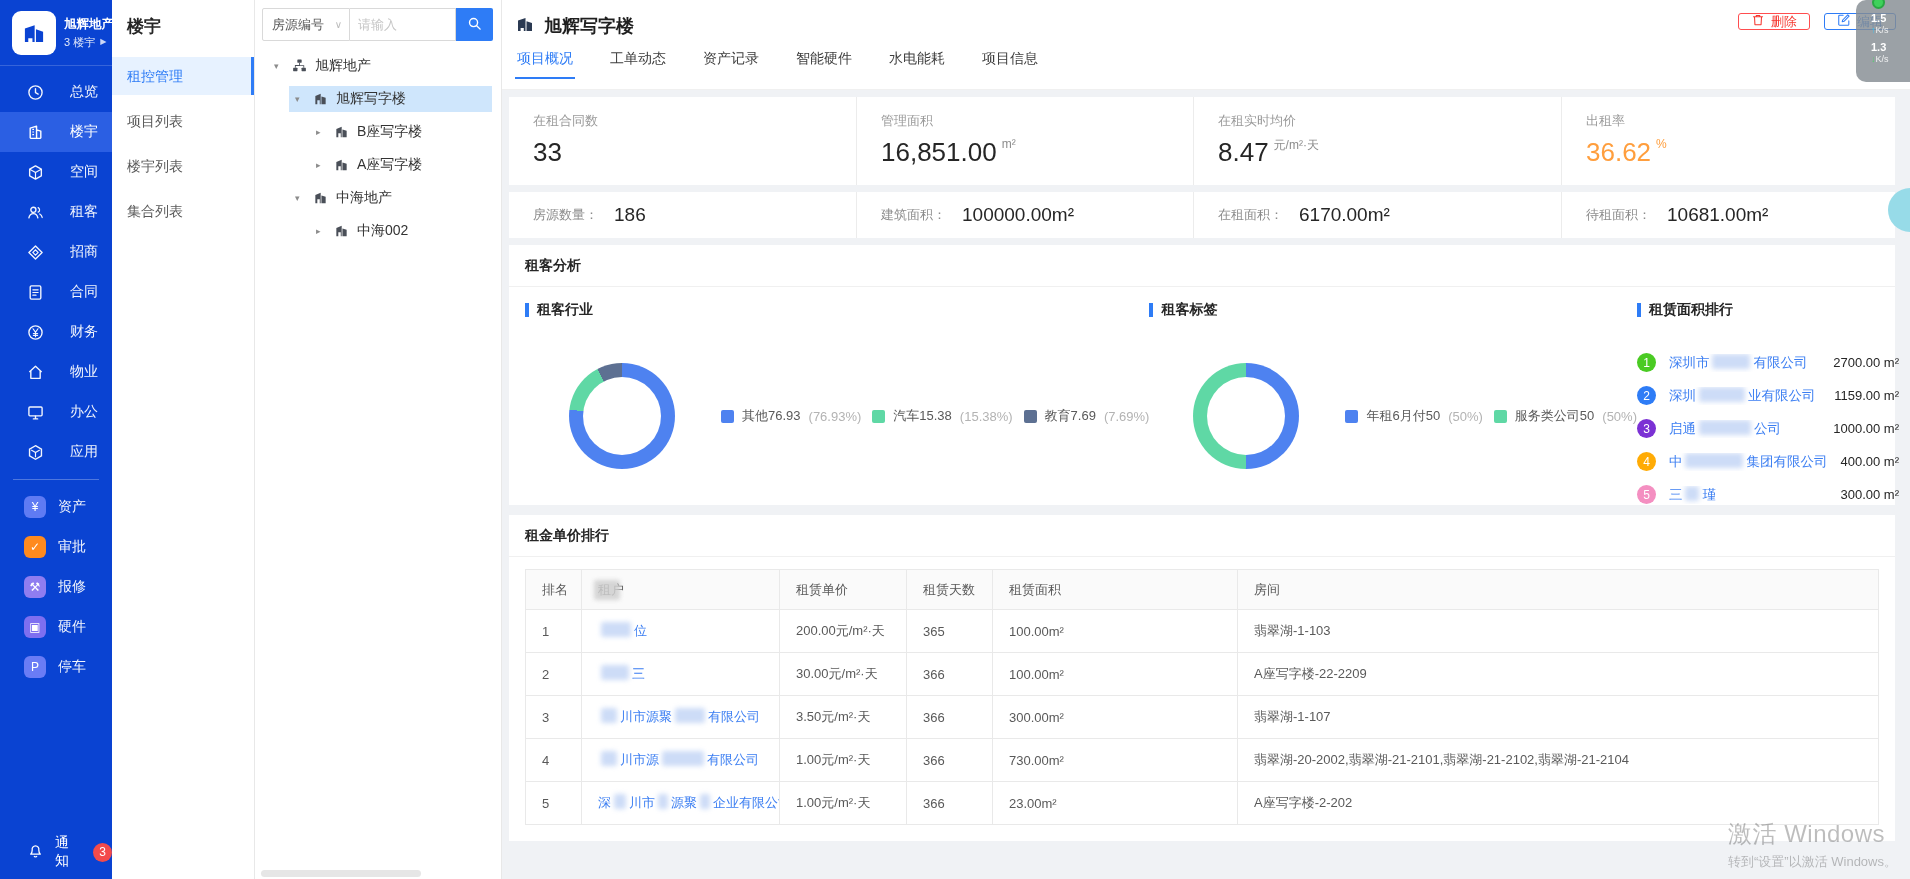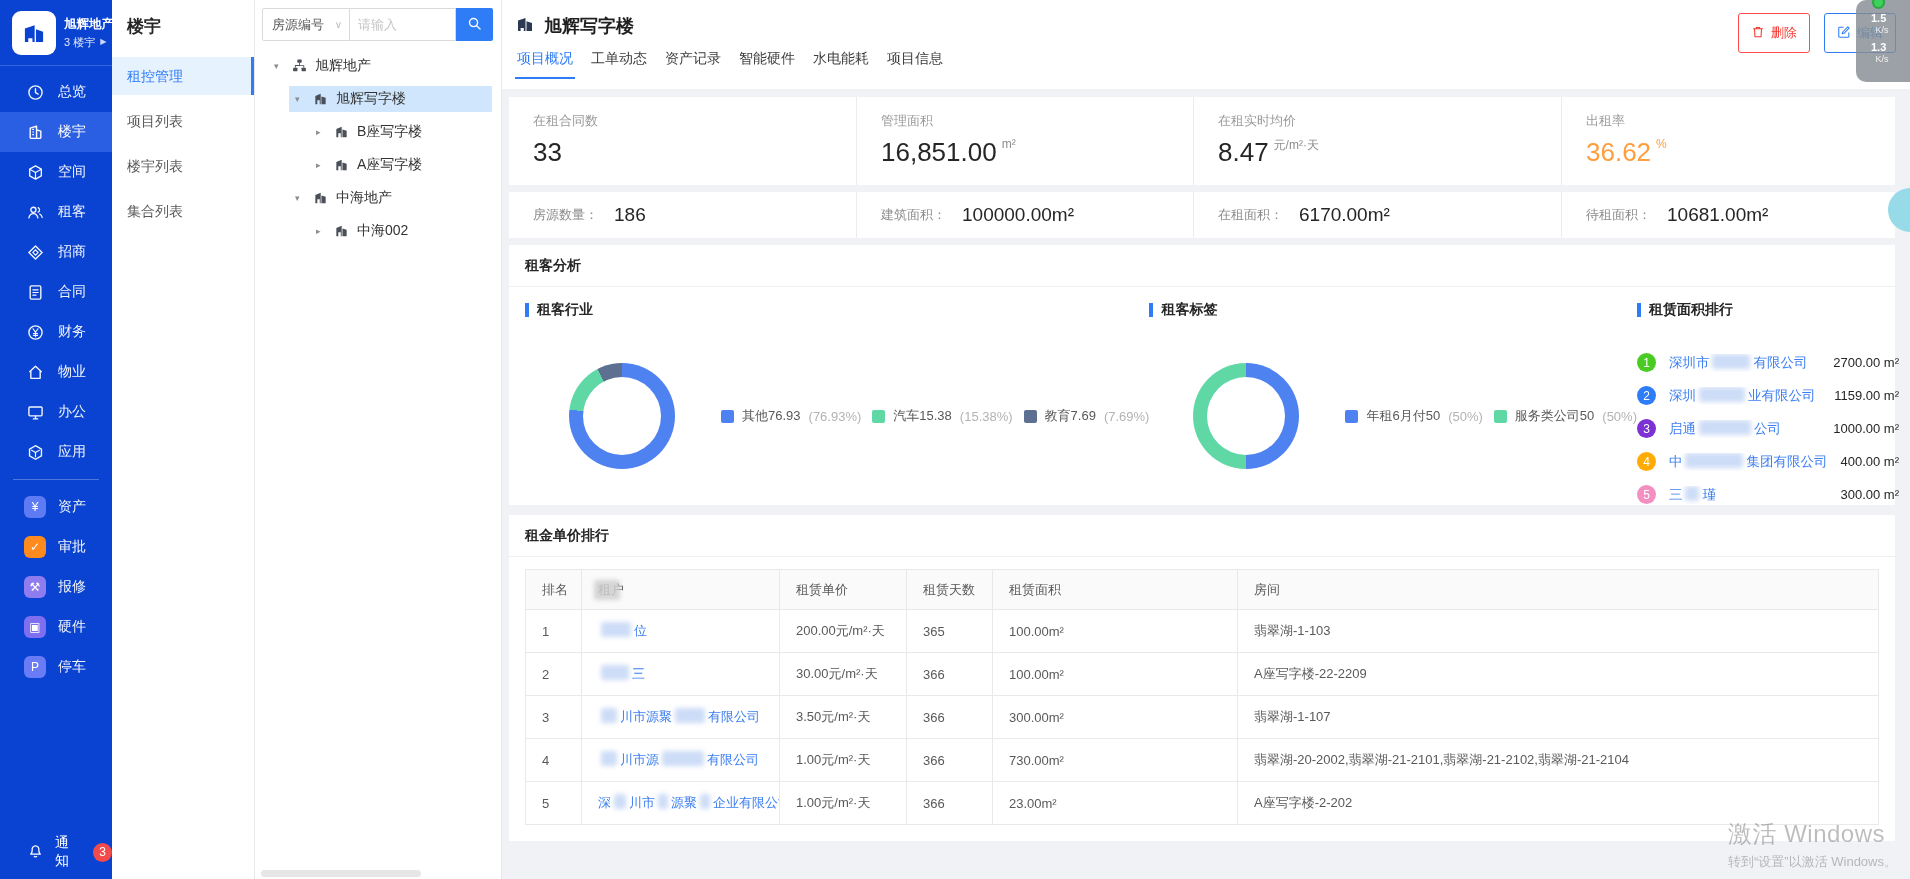--- a/index.html
+++ b/index.html
@@ -8,21 +8,21 @@
 .screen{position:relative;width:1910px;height:879px;display:flex;overflow:hidden;background:#f0f2f5}
 
 .nav1{width:112px;background:#0a43d2;color:#fff;flex:none;position:relative}
 .logo-row{display:flex;align-items:center;gap:8px;padding:11px 4px 10px 12px;border-bottom:1px solid rgba(255,255,255,.18)}
 .logo-box{width:44px;height:44px;background:#fff;border-radius:9px;color:#0a43d2;display:flex;align-items:center;justify-content:center;flex:none}
 .logo-box svg{width:26px;height:26px}
 .logo-meta{font-size:12.5px;font-weight:bold;line-height:1.55;white-space:nowrap}
 .logo-sub{font-size:11px;font-weight:normal;opacity:.88;display:flex;align-items:center;gap:5px}
 .logo-sub .caret{font-size:8px;opacity:.9}
 .nav1-menu{padding-top:6px}
-.nav1-item{height:40px;display:flex;align-items:center;gap:14px;padding-left:27px;font-size:14px;cursor:pointer;color:rgba(255,255,255,.95)}
+.nav1-item{height:40px;display:flex;align-items:center;gap:26px;padding-left:27px;font-size:14px;cursor:pointer;color:rgba(255,255,255,.95)}
 .nav1-item svg{width:17px;height:17px;flex:none}
 .nav1-item.active{background:#2b5fe3;color:#fff}
 .nav1-divider{height:1px;background:rgba(255,255,255,.28);margin:7px 13px}
 .app-tile{width:22px;height:22px;border-radius:6px;display:flex;align-items:center;justify-content:center;font-size:12px;color:#fff;flex:none;margin-left:-2px}
 .nav1-item.app{gap:12px;padding-left:26px}
 .notice-row{position:absolute;bottom:9px;left:0;width:112px;display:flex;align-items:center;gap:11px;padding-left:27px;font-size:14px;cursor:pointer}
 .notice-row svg{width:17px;height:17px}
 .badge{min-width:19px;height:19px;border-radius:50%;background:#f34b4b;color:#fff;font-size:12px;display:flex;align-items:center;justify-content:center;margin-left:1px}
 
 .nav2{width:143px;background:#fff;border-right:1px solid #e8e8e8;flex:none}
@@ -47,25 +47,25 @@
 .tree-ico{color:#4a4f58;display:flex;flex:none}
 .tree-ico svg{width:15px;height:15px}
 .hscroll{position:absolute;bottom:2px;left:6px;height:7px;width:160px;background:#e6e6e6;border-radius:4px}
 
 .main{flex:1;position:relative;overflow:hidden}
 .main-header{background:#fff;height:90px;padding-left:13px;position:relative;border-bottom:1px solid #f0f0f0}
 .title-row{display:flex;align-items:center;gap:9px;padding-top:14px}
 .title-row svg{width:20px;height:20px}
 .main-title{font-size:18px;font-weight:bold;color:#1f1f1f}
 .header-btns{position:absolute;right:14px;top:13px;display:flex;gap:14px}
-.btn{height:40px;padding:0 12px;border-radius:3px;background:#fff;font-size:13px;display:flex;align-items:center;gap:6px;cursor:pointer}
+.btn{height:17px;padding:0 12px;border-radius:3px;background:#fff;font-size:13px;display:flex;align-items:center;gap:6px;cursor:pointer}
 .btn svg{width:14px;height:14px}
 .btn.danger{border:1px solid #ff4d4f;color:#f5372f}
 .btn.primary{border:1px solid #2e7cf6;color:#2e7cf6}
-.tabs{display:flex;gap:14px;margin-top:12px}
+.tabs{display:flex;gap:33px;margin-top:12px}
 .tab{font-size:14px;color:#3d3d3d;padding:0 2px 11px;position:relative;cursor:pointer}
 .tab.active{color:#2e7cf6}
 .tab.active::after{content:"";position:absolute;left:0;right:0;bottom:0;height:2px;background:#2e7cf6}
 .card{background:#fff;margin:0 15px 0 7px}
 .stat-card{margin-top:7px;height:88px;display:grid;grid-template-columns:347px 337px 368px 1fr}
 .stat-cell{padding:15px 0 0 24px}
 .stat-cell+.stat-cell{border-left:1px solid #ececec}
 .stat-label{font-size:13px;color:#9a9a9a}
 .stat-vrow{margin-top:7px;display:flex;align-items:flex-start}
 .stat-value{font-size:26px;color:#262626}

